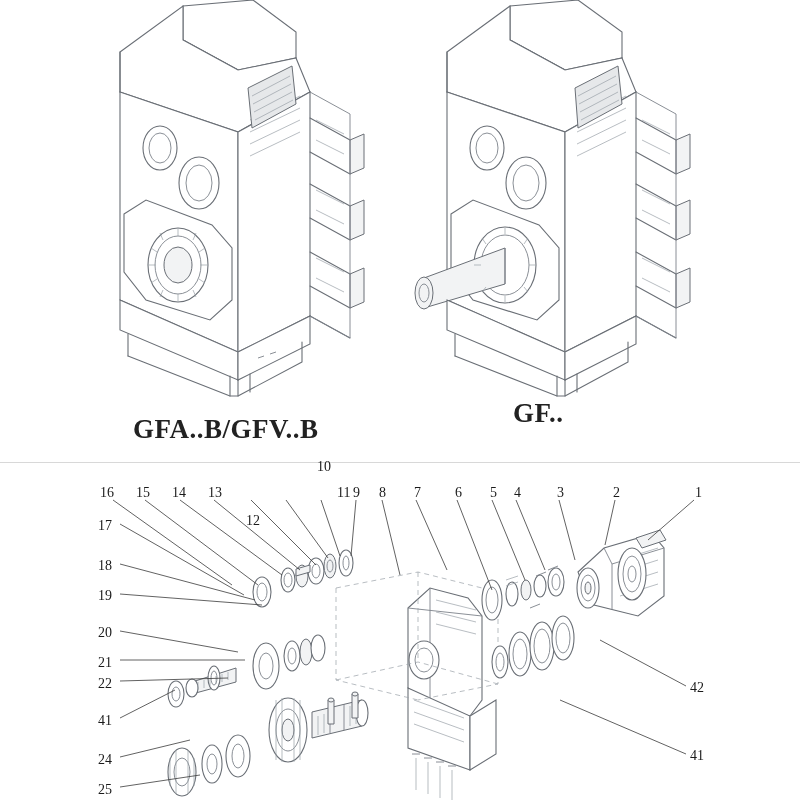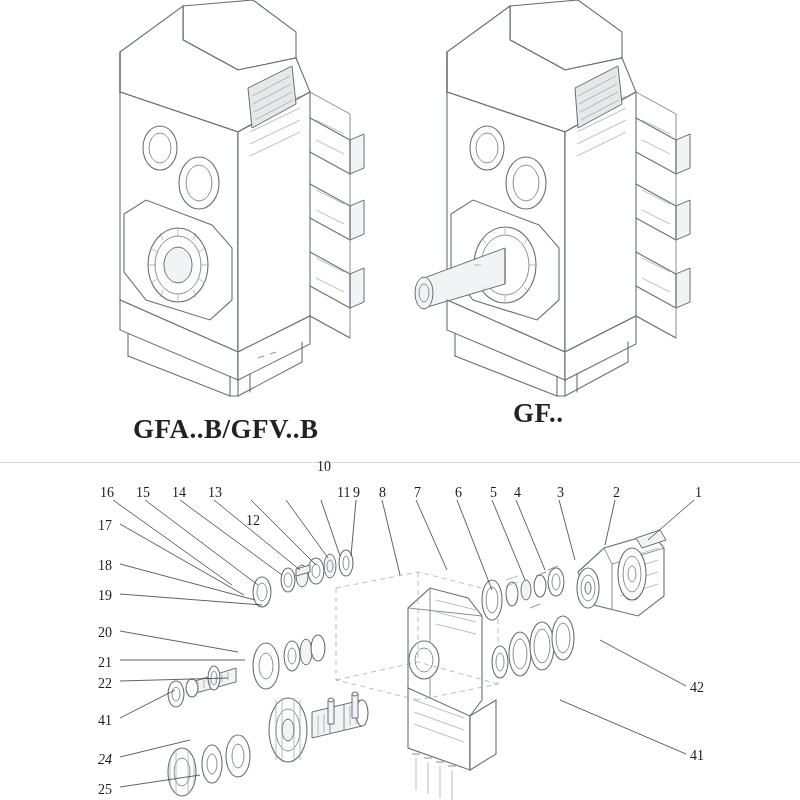--- a/index.html
+++ b/index.html
@@ -371,19 +371,19 @@
       <div class="callout-num" style="left: 557px; top: 485px;">3</div>
       <div class="callout-num" style="left: 613px; top: 485px;">2</div>
       <div class="callout-num" style="left: 695px; top: 485px;">1</div>
       <div class="callout-num" style="left: 98px; top: 518px;">17</div>
       <div class="callout-num" style="left: 98px; top: 558px;">18</div>
       <div class="callout-num" style="left: 98px; top: 588px;">19</div>
       <div class="callout-num" style="left: 98px; top: 625px;">20</div>
       <div class="callout-num" style="left: 98px; top: 655px;">21</div>
       <div class="callout-num" style="left: 98px; top: 676px;">22</div>
       <div class="callout-num" style="left: 98px; top: 713px;">41</div>
-      <div class="callout-num" style="left: 98px; top: 752px; font-style: italic;">24</div>
+      <div class="callout-num" style="left: 98px; top: 752px;">24</div>
       <div class="callout-num" style="left: 98px; top: 782px;">25</div>
       <div class="callout-num" style="left: 690px; top: 680px;">42</div>
       <div class="callout-num" style="left: 690px; top: 748px;">41</div>
     </div>
 
 </div>
 
 </body></html>

